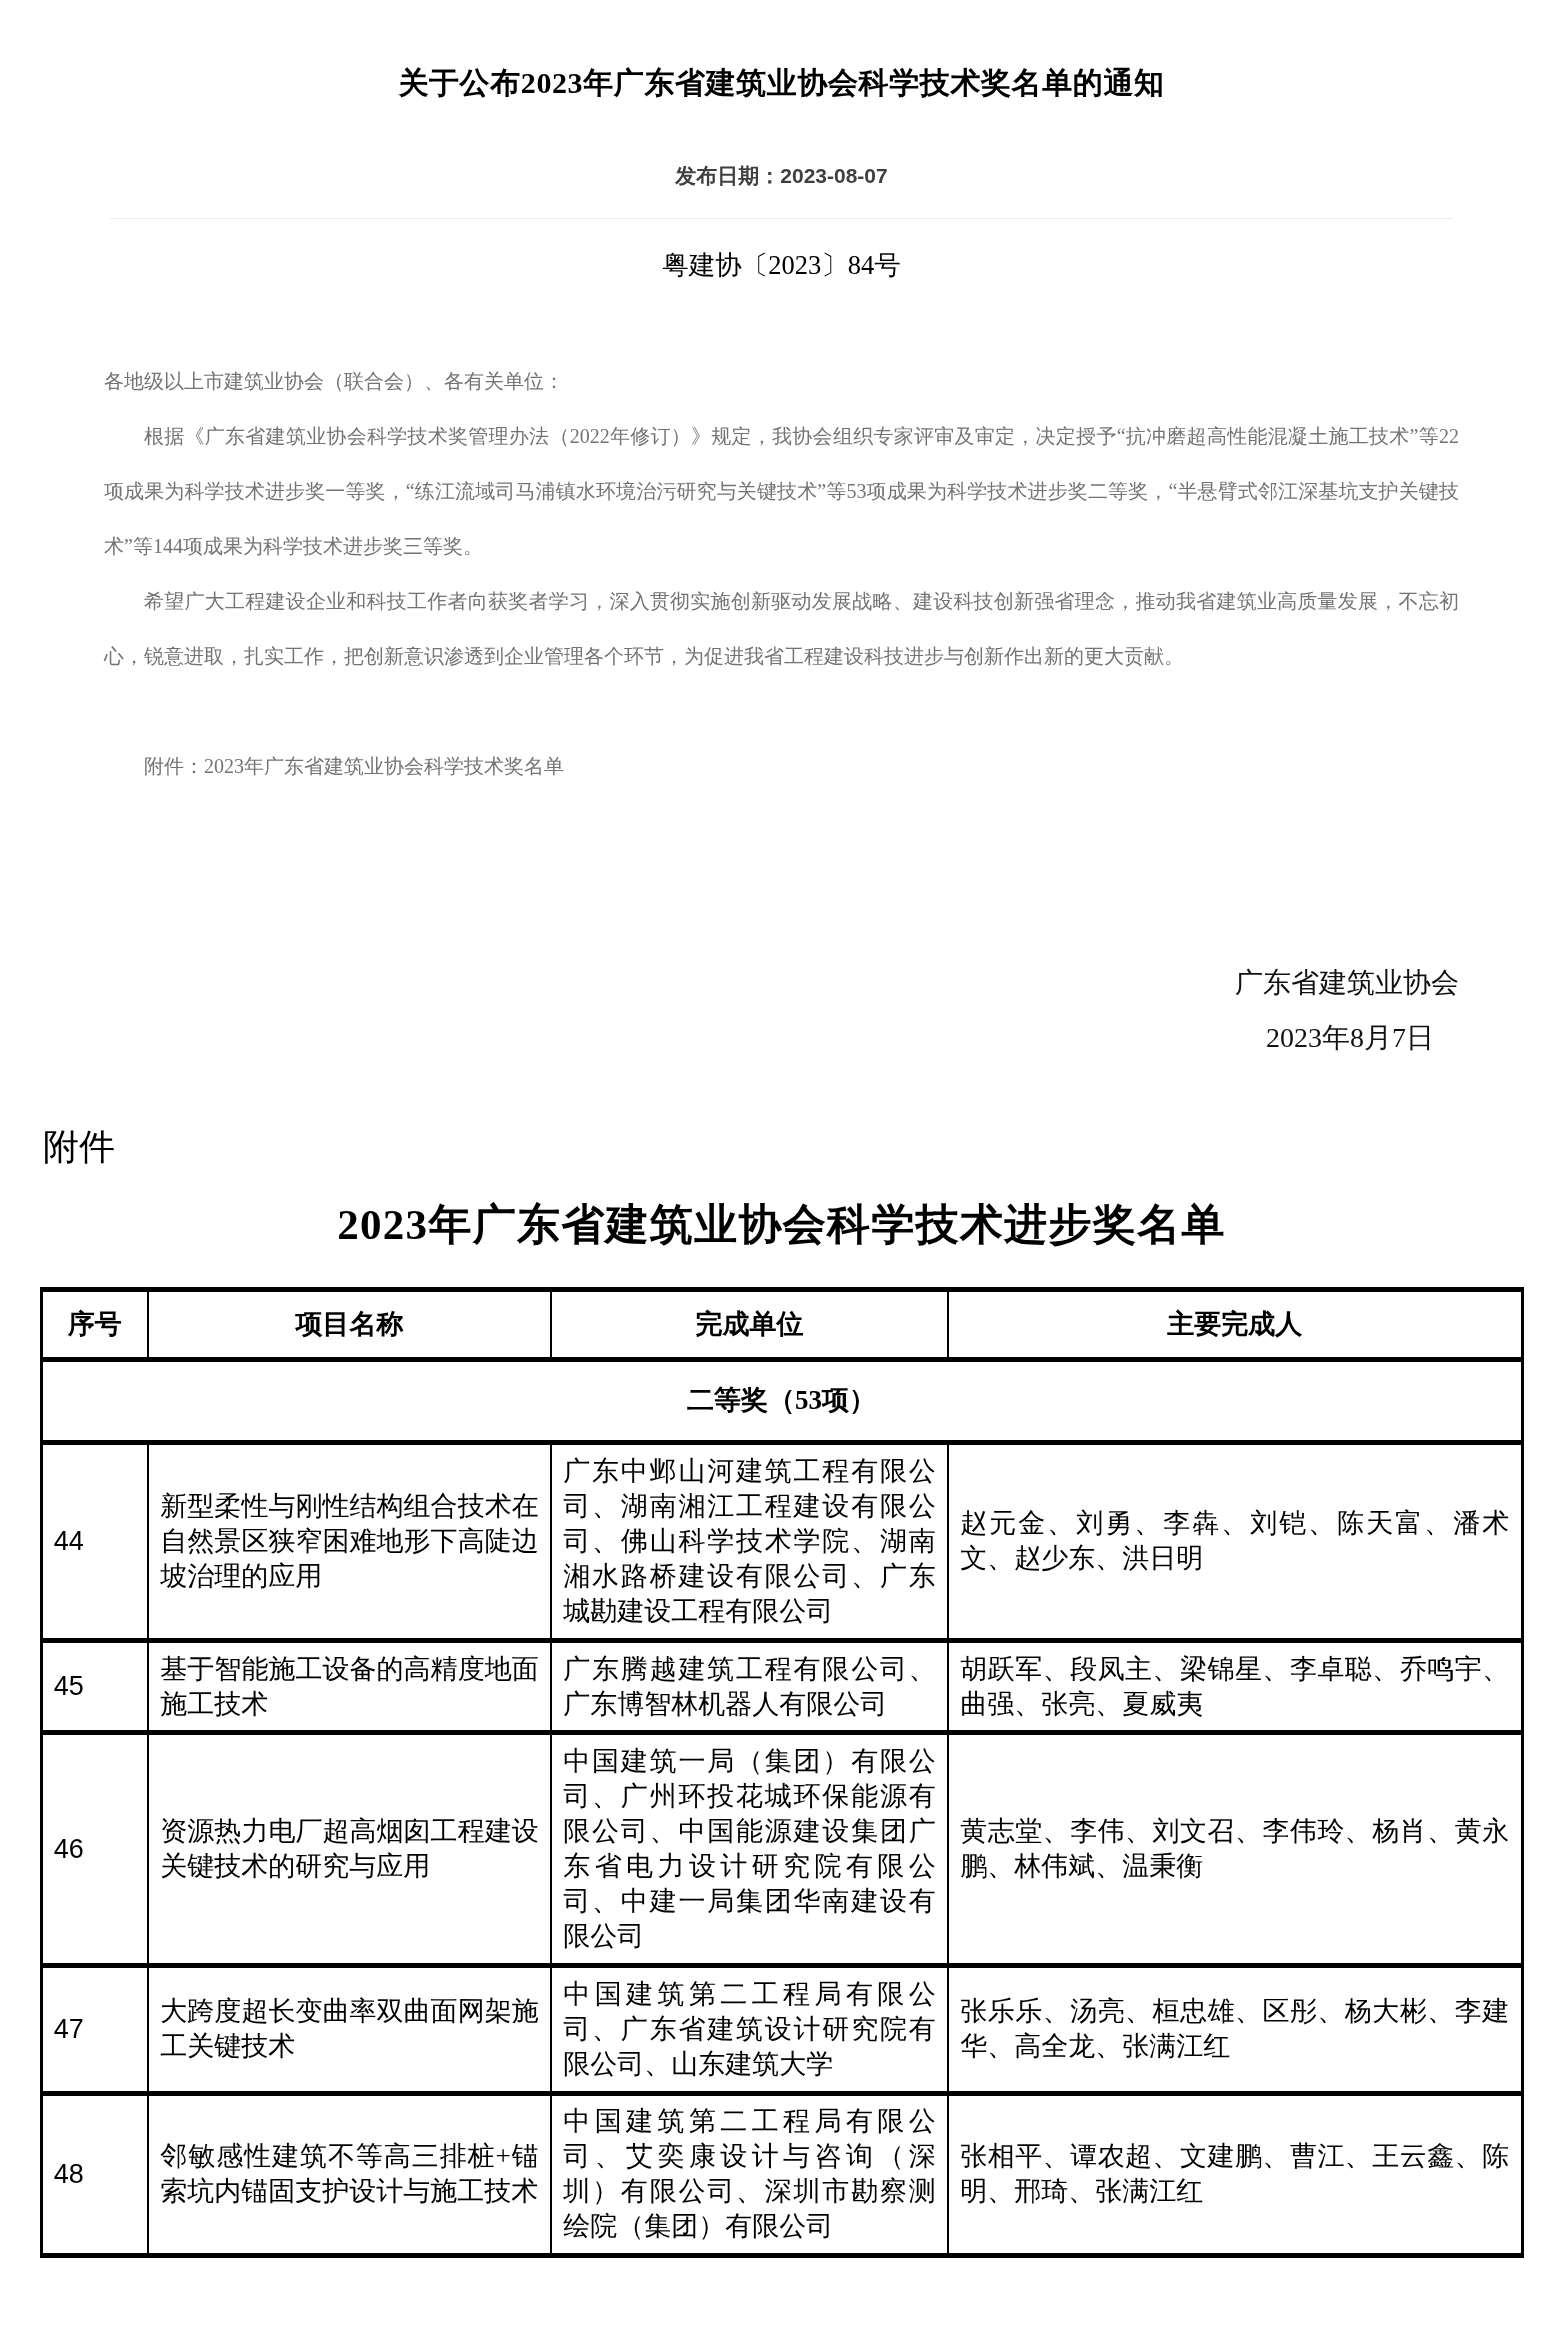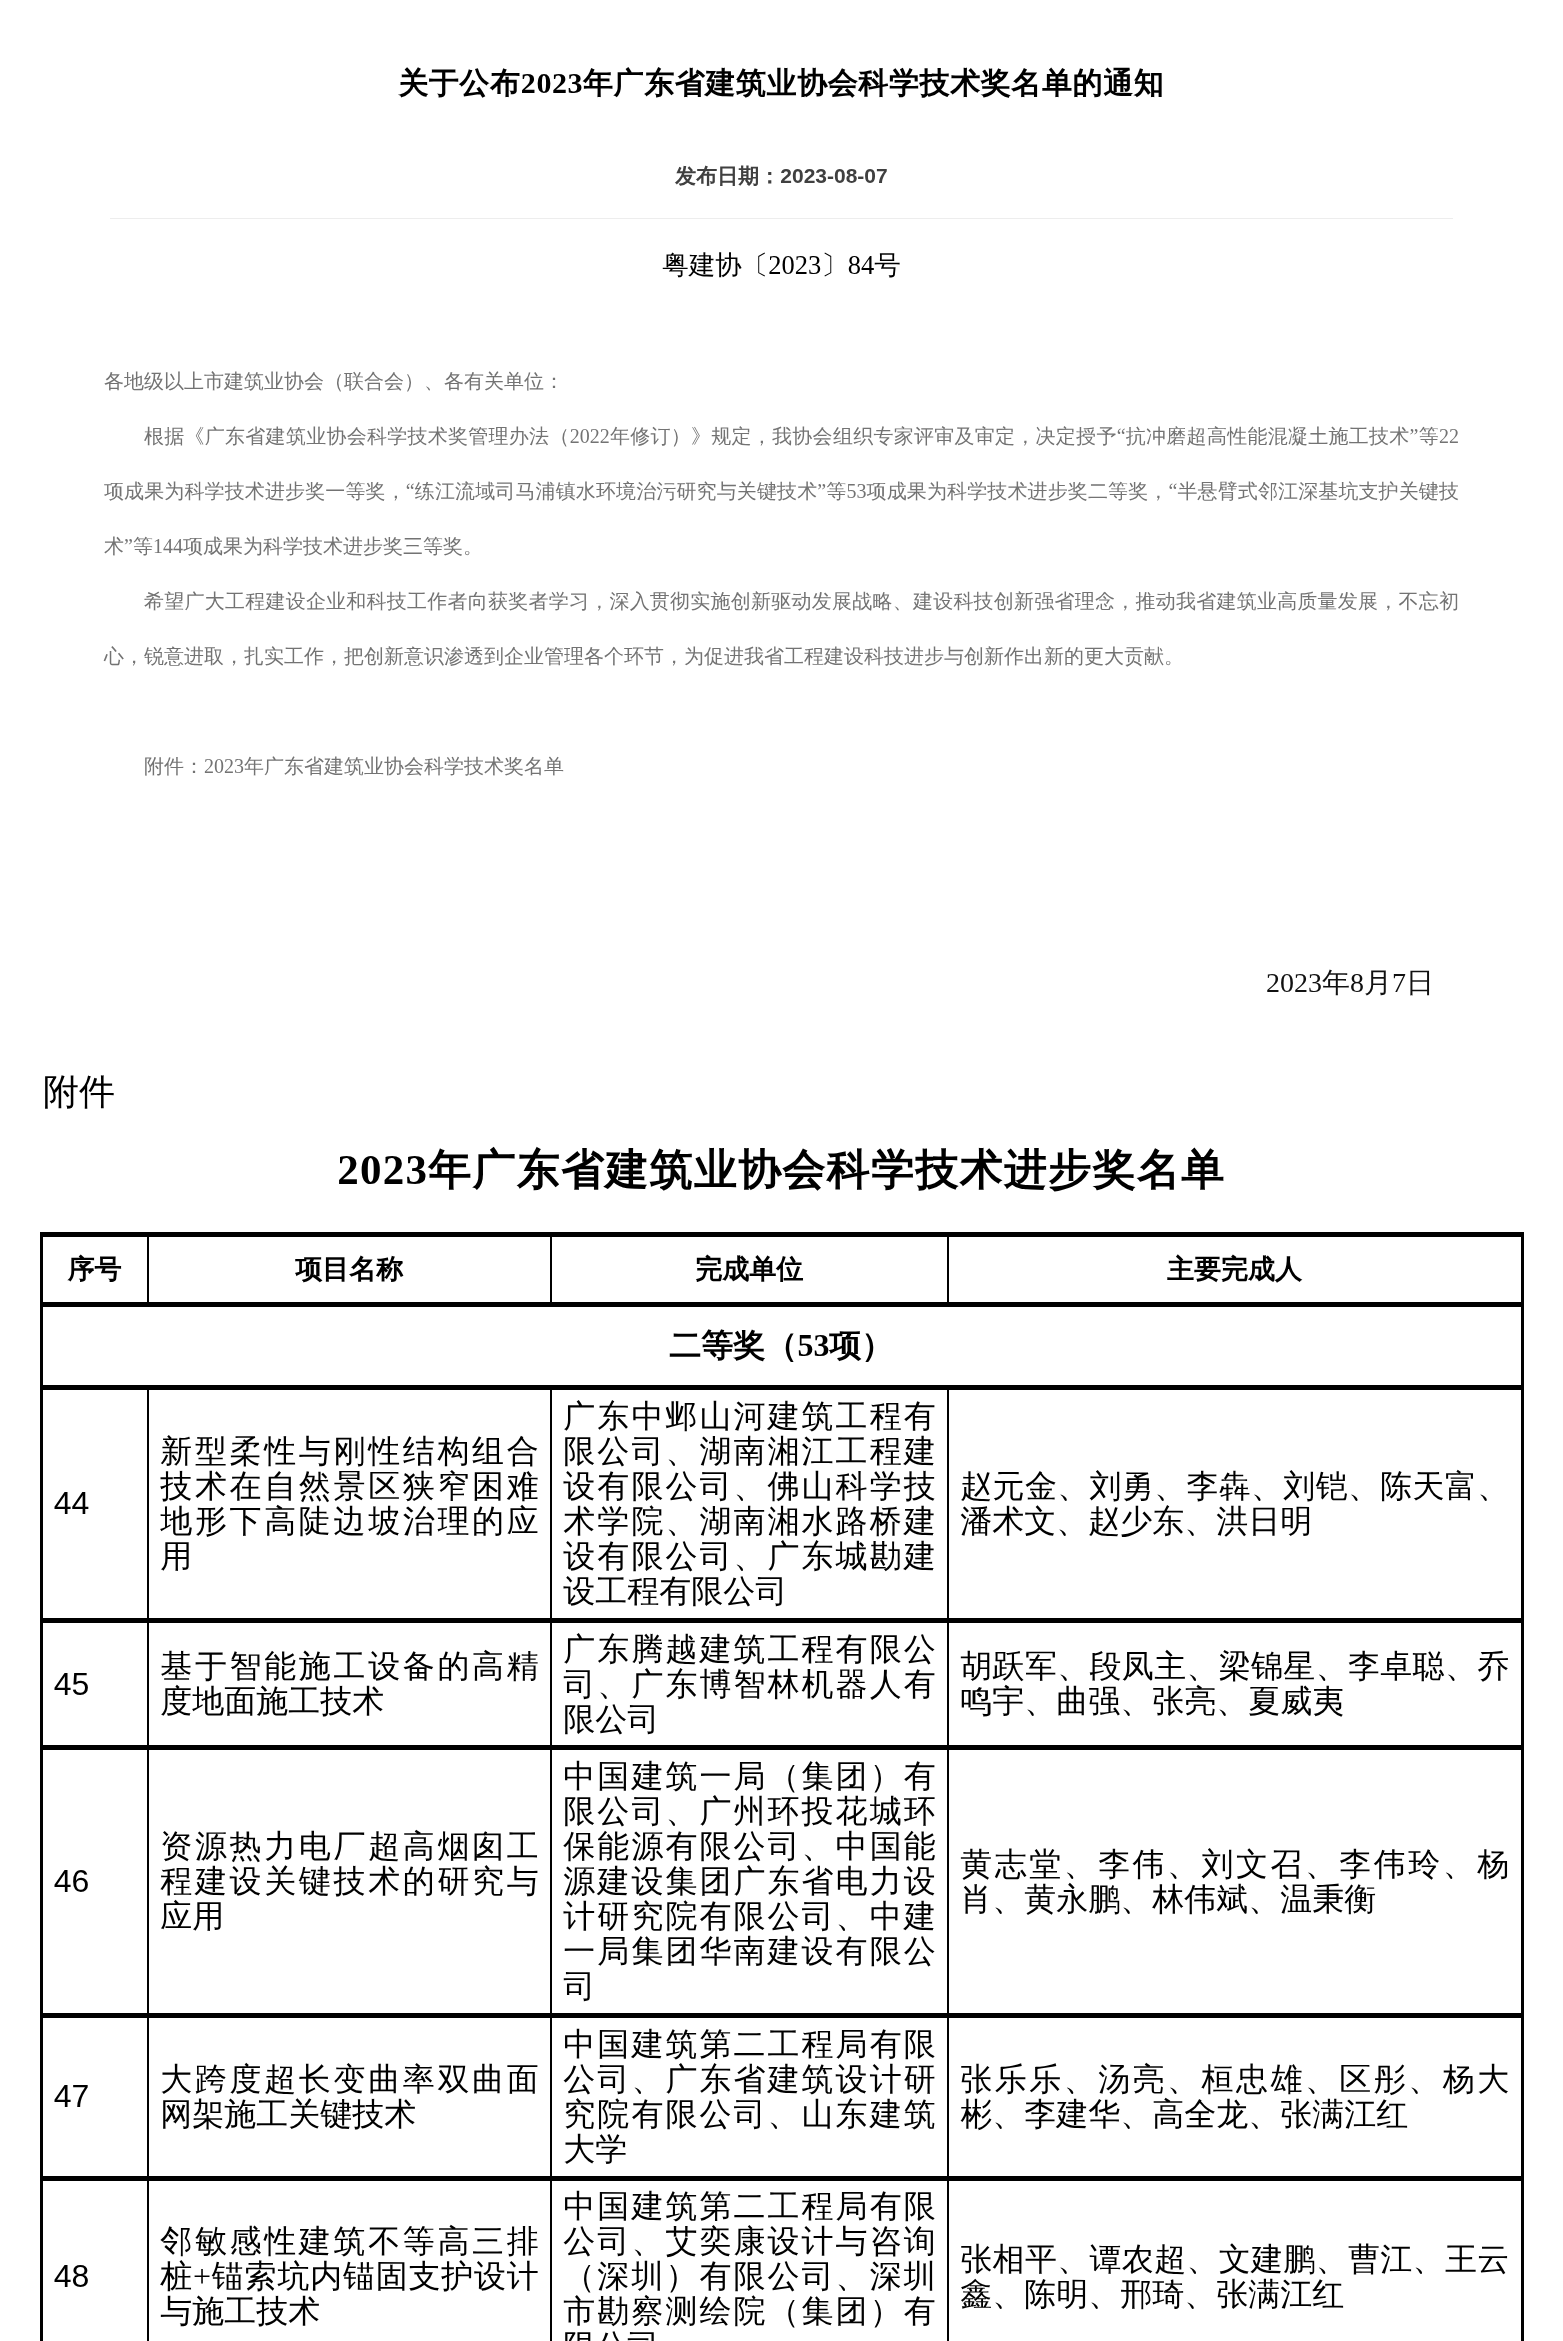--- a/index.html
+++ b/index.html
@@ -93,21 +93,21 @@
   table.awards col.c-no      { width: 107px; }
   table.awards col.c-project { width: 403px; }
   table.awards col.c-units   { width: 397px; }
   table.awards col.c-people  { width: 574px; }
   table.awards th,
   table.awards td {
     border: 2.5px solid #000000;
     border-top-width: 5px;
     border-bottom-width: 5px;
     vertical-align: middle;
-    font-size: 32px;
+    font-size: 27px;
     line-height: 35px;
     padding: 8.8px 11.3px;
     word-break: break-all;
   }
   table.awards th {
     font-size: 27px;
     font-weight: 700;
     text-align: center;
     height: 52px;
     padding: 6.3px 3.8px;
@@ -139,20 +139,21 @@
   <div class="doc-number">粤建协〔2023〕84号</div>
 
   <div class="body-text">
     <p>各地级以上市建筑业协会（联合会）、各有关单位：</p>
     <p class="p-indent">根据《广东省建筑业协会科学技术奖管理办法（2022年修订）》规定，我协会组织专家评审及审定，决定授予“抗冲磨超高性能混凝土施工技术”等22项成果为科学技术进步奖一等奖，“练江流域司马浦镇水环境治污研究与关键技术”等53项成果为科学技术进步奖二等奖，“半悬臂式邻江深基坑支护关键技术”等144项成果为科学技术进步奖三等奖。</p>
     <p class="p-indent">希望广大工程建设企业和科技工作者向获奖者学习，深入贯彻实施创新驱动发展战略、建设科技创新强省理念，推动我省建筑业高质量发展，不忘初心，锐意进取，扎实工作，把创新意识渗透到企业管理各个环节，为促进我省工程建设科技进步与创新作出新的更大贡献。</p>
     <p class="attachment-ref">附件：2023年广东省建筑业协会科学技术奖名单</p>
   </div>
 
   <div class="signature-block">
+    <div>广东省建筑业协会</div>
     <div class="sign-date">2023年8月7日</div>
   </div>
 </div>
 
 <div class="attach-label">附件</div>
 <div class="attach-title">2023年广东省建筑业协会科学技术进步奖名单</div>
 
 <table class="awards">
   <colgroup>
     <col class="c-no">

